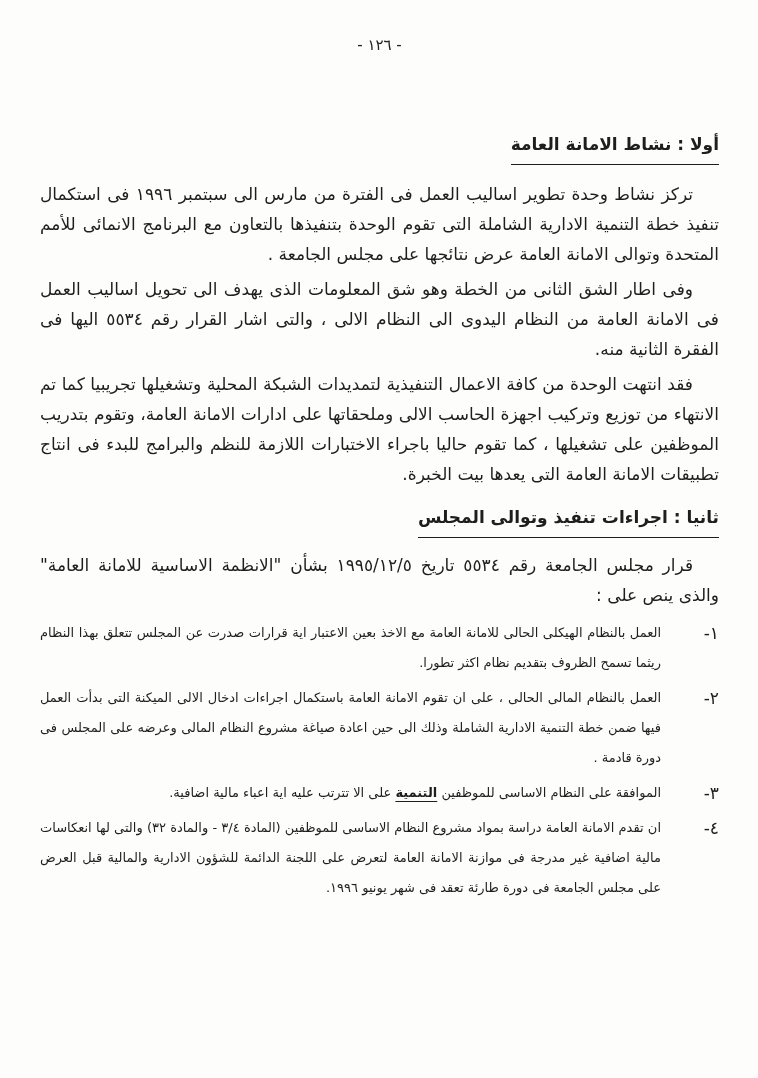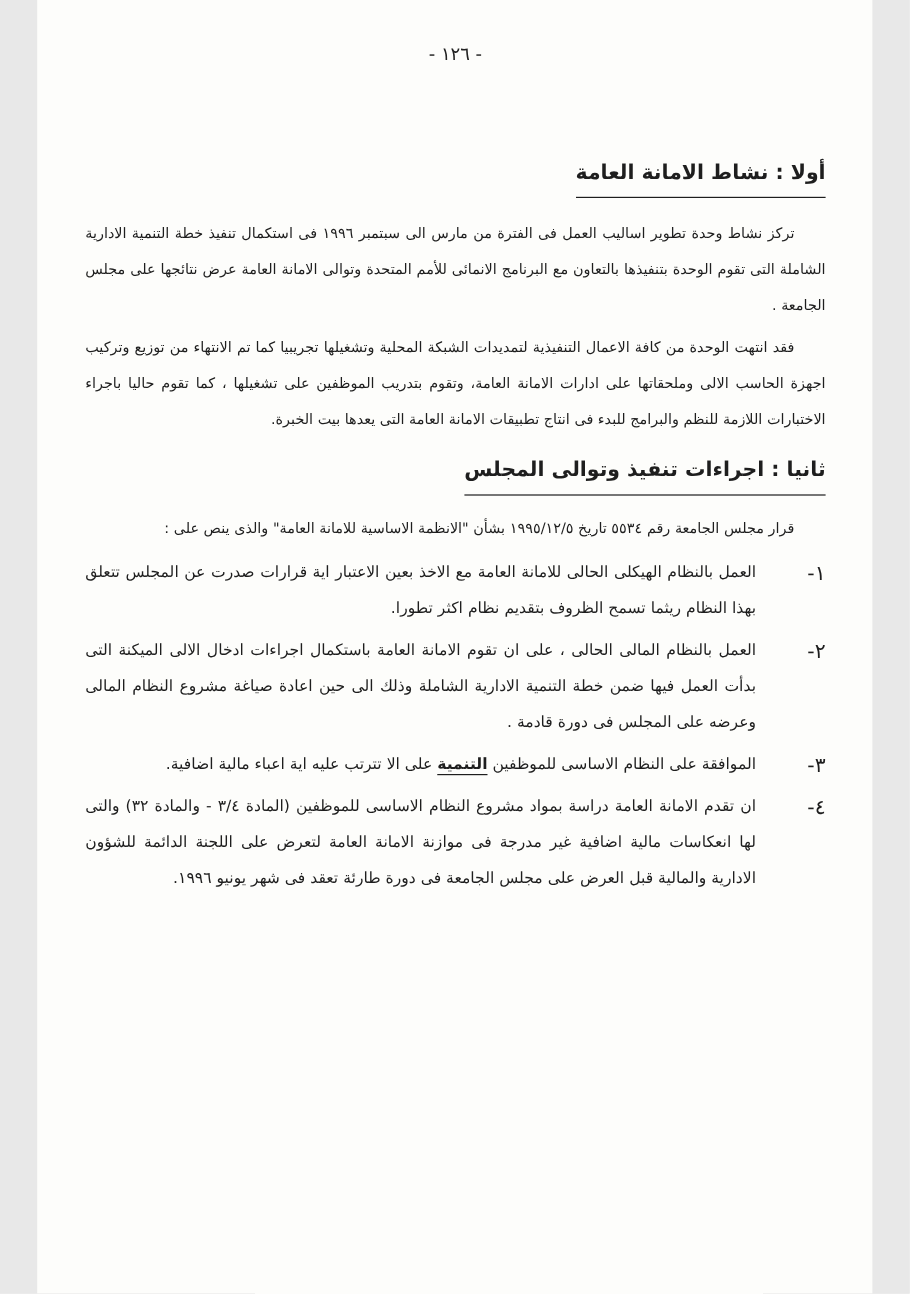--- a/index.html
+++ b/index.html
@@ -2,21 +2,21 @@
 <html lang="ar" dir="rtl"><head>
 <meta charset="utf-8">
 <style>
   html, body {
     margin: 0;
     padding: 0;
     background: #e8e8e8;
   }
   .page {
     position: relative;
-    width: 696px;
+    width: 758px;
     height: 1078px;
     margin: 0 auto;
     background: #fdfdfb;
     color: #1e1e1e;
     direction: rtl;
     box-sizing: border-box;
     padding: 36px 39px 0 40px;
     font-family: "DejaVu Sans", sans-serif;
     overflow: hidden;
   }
@@ -33,21 +33,21 @@
     line-height: 24px;
   }
   .heading-1 { margin-top: 78px; }
   .heading-2 { margin-top: 16px; }
   .underlined-heading {
     display: inline-block;
     border-bottom: 1.6px solid #1e1e1e;
     padding-bottom: 8px;
   }
   .body-par {
-    font-size: 12px;
+    font-size: 17px;
     line-height: 30px;
     text-align: justify;
     text-justify: inter-word;
     text-indent: 26px;
     margin: 0 0 5px 0;
   }
   .first-par { margin-top: 14px; }
   .intro-par { margin-top: 12px; margin-bottom: 0; }
   .decision-list { margin-top: 8px; }
   .list-item {
@@ -78,20 +78,21 @@
 <body>
 
 <div class="page">
 
   <div class="page-number">- ١٢٦ -</div>
 
   <h2 class="heading heading-1"><span class="underlined-heading">أولا : نشاط الامانة العامة</span></h2>
 
   <p class="body-par first-par">تركز نشاط وحدة تطوير اساليب العمل فى الفترة من مارس الى سبتمبر ١٩٩٦ فى استكمال تنفيذ خطة التنمية الادارية الشاملة التى تقوم الوحدة بتنفيذها بالتعاون مع البرنامج الانمائى للأمم المتحدة وتوالى الامانة العامة عرض نتائجها على مجلس الجامعة .</p>
 
+  <p class="body-par">وفى اطار الشق الثانى من الخطة وهو شق المعلومات الذى يهدف الى تحويل اساليب العمل فى الامانة العامة من النظام اليدوى الى النظام الالى ، والتى اشار القرار رقم ٥٥٣٤ اليها فى الفقرة الثانية منه.</p>
 
   <p class="body-par">فقد انتهت الوحدة من كافة الاعمال التنفيذية لتمديدات الشبكة المحلية وتشغيلها تجريبيا كما تم الانتهاء من توزيع وتركيب اجهزة الحاسب الالى وملحقاتها على ادارات الامانة العامة، وتقوم بتدريب الموظفين على تشغيلها ، كما تقوم حاليا باجراء الاختبارات اللازمة للنظم والبرامج للبدء فى انتاج تطبيقات الامانة العامة التى يعدها بيت الخبرة.</p>
 
   <h2 class="heading heading-2"><span class="underlined-heading">ثانيا : اجراءات تنفيذ وتوالى المجلس</span></h2>
 
   <p class="body-par intro-par">قرار مجلس الجامعة رقم ٥٥٣٤ تاريخ ١٩٩٥/١٢/٥ بشأن "الانظمة الاساسية للامانة العامة" والذى ينص على :</p>
 
   <div class="decision-list">
 
     <div class="list-item">

